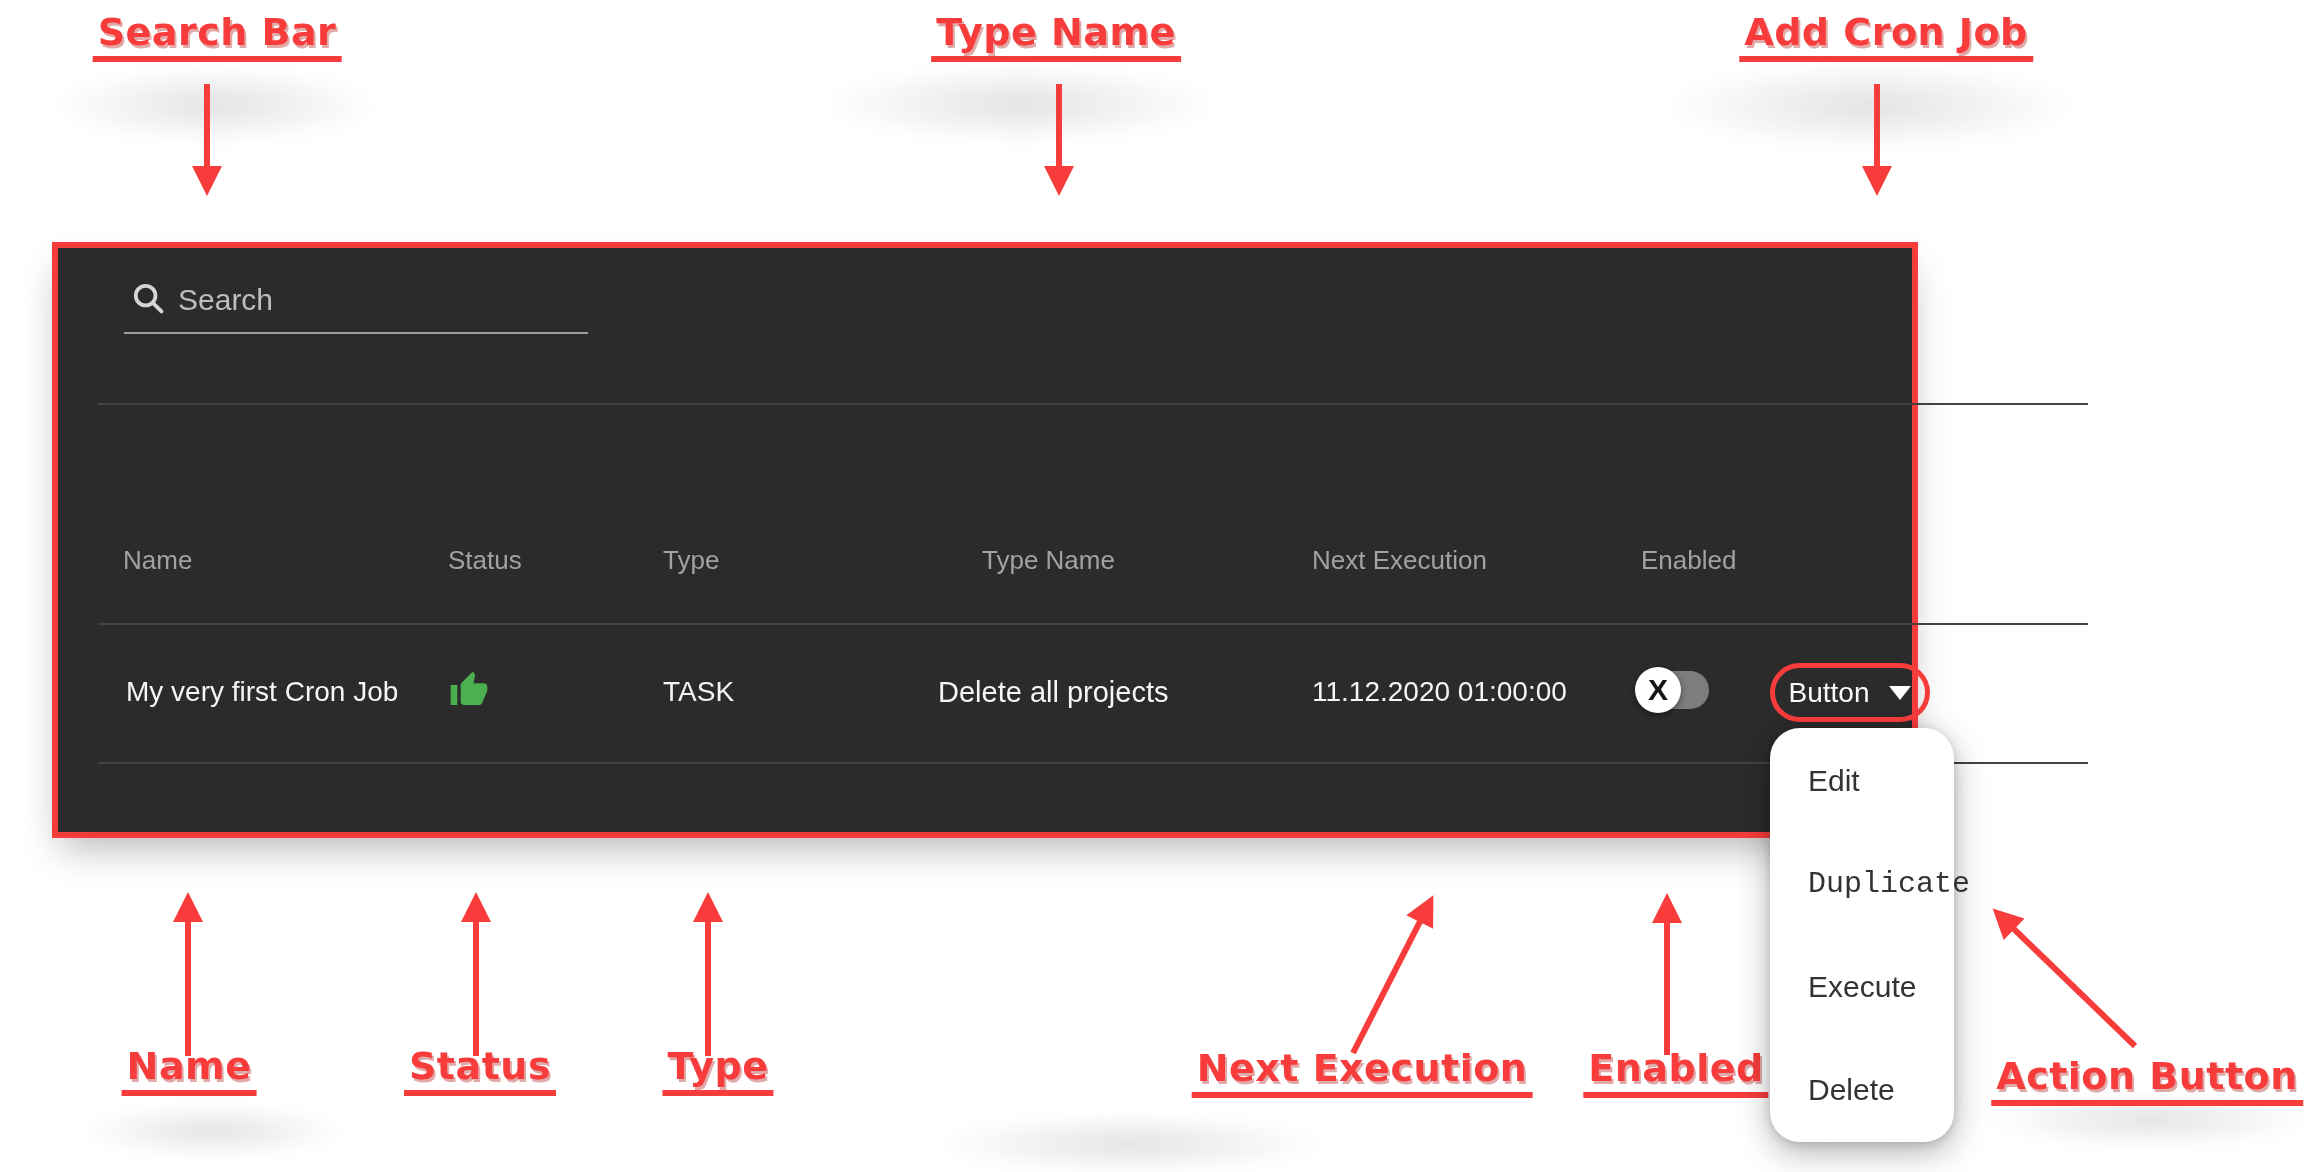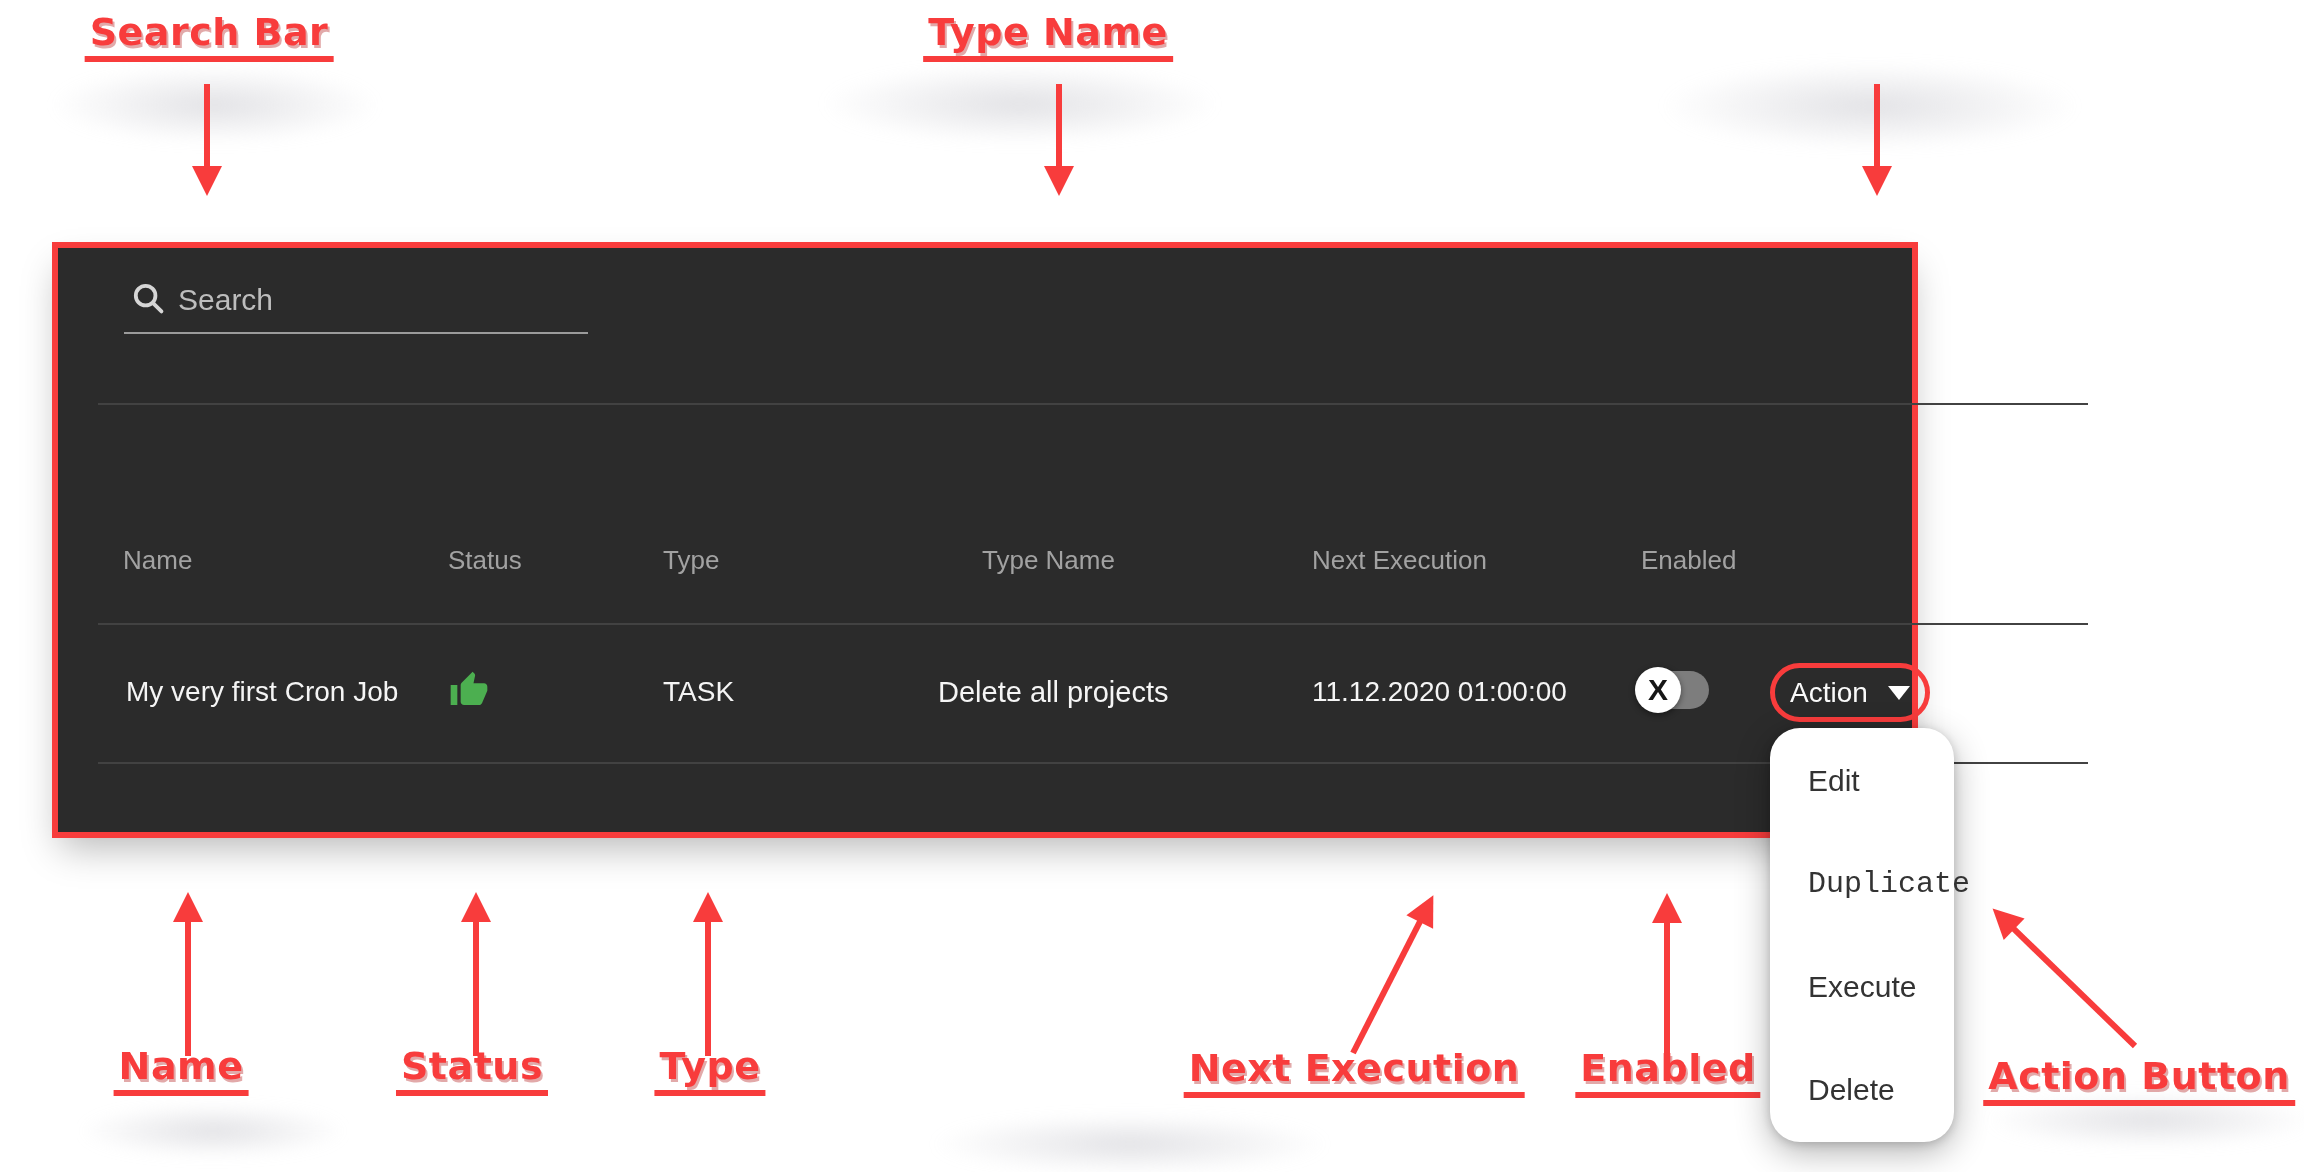--- a/index.html
+++ b/index.html
@@ -28,21 +28,21 @@
   .blob.b4{left:78px;top:1104px;width:270px;height:54px;}
   .blob.b5{left:930px;top:1114px;width:400px;height:60px;}
   .blob.b6{left:1985px;top:1092px;width:330px;height:56px;}
 
   
   .ann-label{
     position:absolute;transform:translateX(-50%);
     font-family:"DejaVu Sans", sans-serif;
     font-weight:800;font-size:38px;line-height:1.1;color:var(--red);
     border-bottom:6px solid var(--red);padding:0 5px 2px 5px;
-    text-shadow:2px 3px 0 var(--red-shadow);white-space:nowrap;letter-spacing:.5px;
+    text-shadow:2px 3px 0 var(--red-shadow);white-space:nowrap;letter-spacing:.5px;margin-left:8px;
   }
   .lab-search{left:209px;top:12px;}
   .lab-typename{left:1048px;top:12px;}
   .lab-addcron{left:1878px;top:12px;}
   .lab-name{left:181px;top:1046px;}
   .lab-status{left:472px;top:1046px;}
   .lab-type{left:710px;top:1046px;}
   .lab-nextexec{left:1354px;top:1048px;}
   .lab-enabled{left:1668px;top:1048px;}
   .lab-actionbtn{left:2139px;top:1056px;}
@@ -152,20 +152,21 @@
 
   <div class="blob b1"></div>
   <div class="blob b2"></div>
   <div class="blob b3"></div>
   <div class="blob b4"></div>
   <div class="blob b5"></div>
   <div class="blob b6"></div>
 
   <div class="ann-label lab-search">Search Bar</div>
   <div class="ann-label lab-typename">Type Name</div>
+  <div class="ann-label lab-addcron">Add Cron Job</div>
 
   <div class="arr down arr-search">
       <div class="shaft"></div>
       <div class="head"></div>
     </div>
   <div class="arr down arr-typename">
       <div class="shaft"></div>
       <div class="head"></div>
     </div>
   <div class="arr down arr-addcron">
@@ -208,21 +209,21 @@
       <span class="td c-type">TASK</span>
       <span class="td c-typename">Delete all projects</span>
       <span class="td c-nextexec">11.12.2020 01:00:00</span>
 
       <div class="switch">
         <div class="track"></div>
         <div class="thumb">X</div>
       </div>
 
       <button class="action-btn">
-        <span class="lbl">Action</span>
+        <span class="lbl">Button</span>
         <span class="caret-down"></span>
       </button>
 
       <div class="divider div-row"></div>
     </div>
   </div>
 
   <div id="action-menu">
     <div class="mi m0">Edit</div>
     <div class="mi m1">Duplicate</div>

